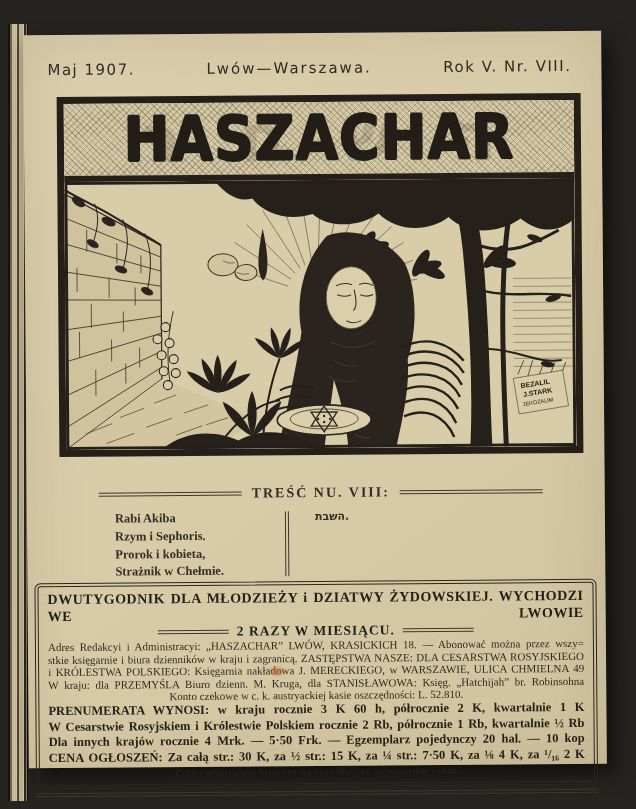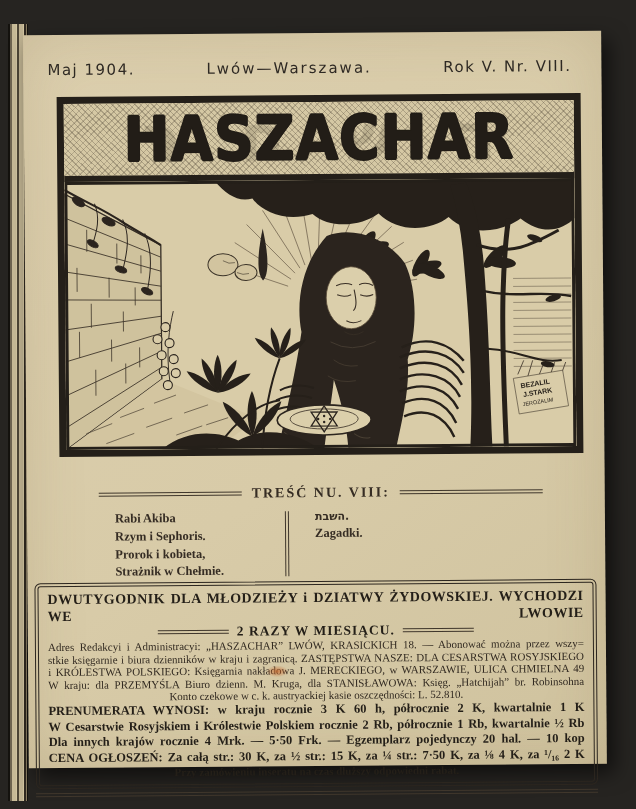--- a/index.html
+++ b/index.html
@@ -69,21 +69,21 @@
 </style>
 </head>
 <body>
 
 <div class="stage">
   <div class="page-edges"></div>
 
   <div class="page">
 
     <div class="hdr">
-      <span>Maj 1904.</span>
+      <span>Maj 1907.</span>
       <span class="mid">Lwów—Warszawa.</span>
       <span>Rok V. Nr. VIII.</span>
     </div>
 
     <div class="masthead">
       <div class="titleband">
         <div class="heb-bg">השחר</div>
         <div class="title">HASZACHAR</div>
       </div>
 
@@ -276,21 +276,20 @@
       <div class="toc-body">
         <div class="toc-col left">
           <div>Rabi Akiba</div>
           <div>Rzym i Sephoris.</div>
           <div>Prorok i kobieta,</div>
           <div>Strażnik w Chełmie.</div>
         </div>
         <div class="toc-div"></div>
         <div class="toc-col right">
           <div class="hebrew">השבת.</div>
-          <div>Zagadki.</div>
         </div>
       </div>
     </div>
 
     <div class="imprint">
       <div class="ibox">
         <div class="i-head">DWUTYGODNIK DLA MŁODZIEŻY i DZIATWY ŻYDOWSKIEJ. WYCHODZI WE LWOWIE</div>
         <div class="i-head2">
           <div class="drule"></div>
           <div class="t">2 RAZY W MIESIĄCU.</div>

